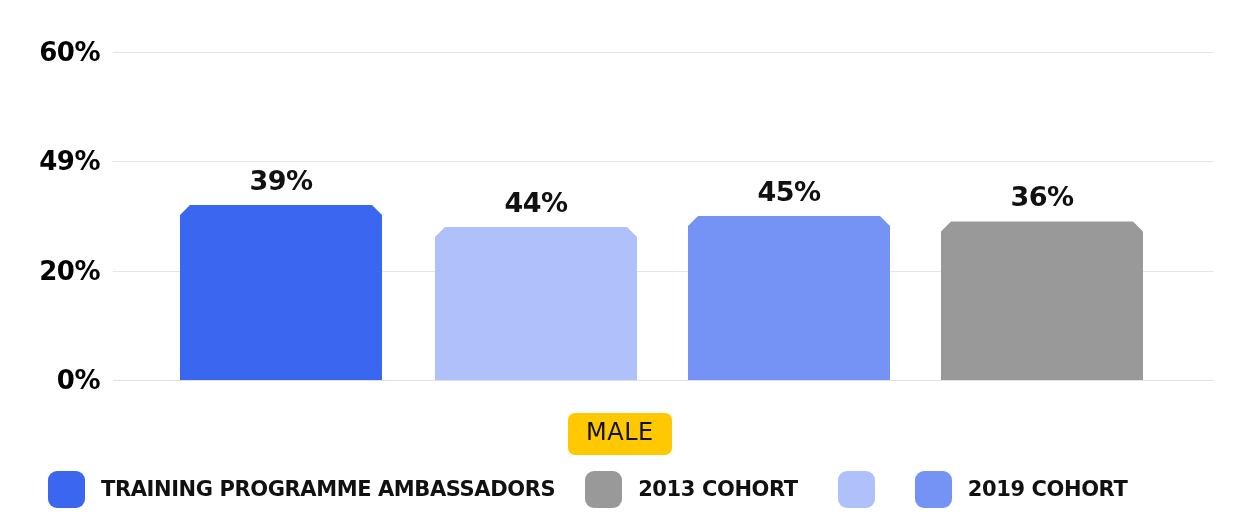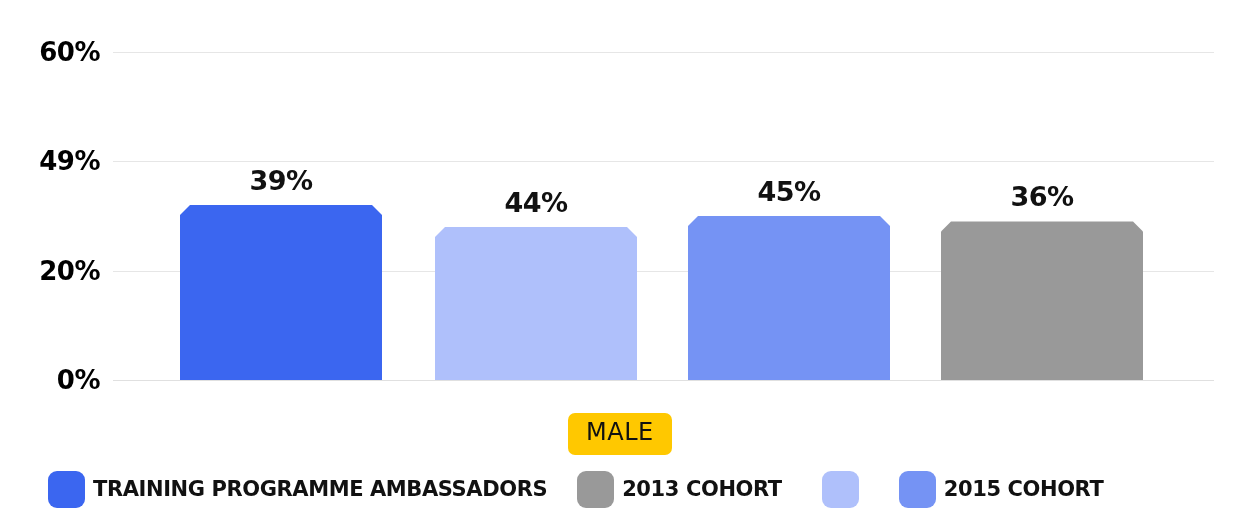--- a/index.html
+++ b/index.html
@@ -106,21 +106,21 @@
     align-items: center;
     height: 42px;
   }
   .legend-swatch {
     width: 37px;
     height: 37px;
     border-radius: 9px;
     flex: 0 0 auto;
   }
   .legend-label {
-    margin-left: 8px;
+    margin-left: 16px;
     font-family: "DejaVu Sans", sans-serif;
     font-weight: bold;
     font-size: 21px;
     color: #111111;
     letter-spacing: -0.4px;
     white-space: nowrap;
     line-height: 1;
   }
   .legend-gap-1 { width: 30px; }
   .legend-gap-2 { width: 40px; }
@@ -174,18 +174,18 @@
     <div class="legend-gap-2"></div>
 
     <div class="legend-item">
       <span class="legend-swatch" id="swatch-2" style="background: rgb(175, 192, 251);"></span>
     </div>
 
     <div class="legend-gap-3"></div>
 
     <div class="legend-item">
       <span class="legend-swatch" id="swatch-3" style="background: rgb(117, 147, 244);"></span>
-      <span class="legend-label">2015 COHORT</span>
+      <span class="legend-label">2019 COHORT</span>
     </div>
 
   </div>
 
 </div>
 
 </body></html>

